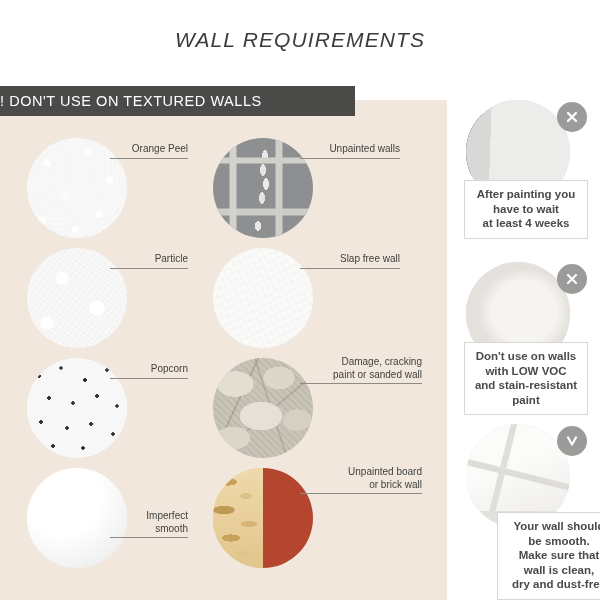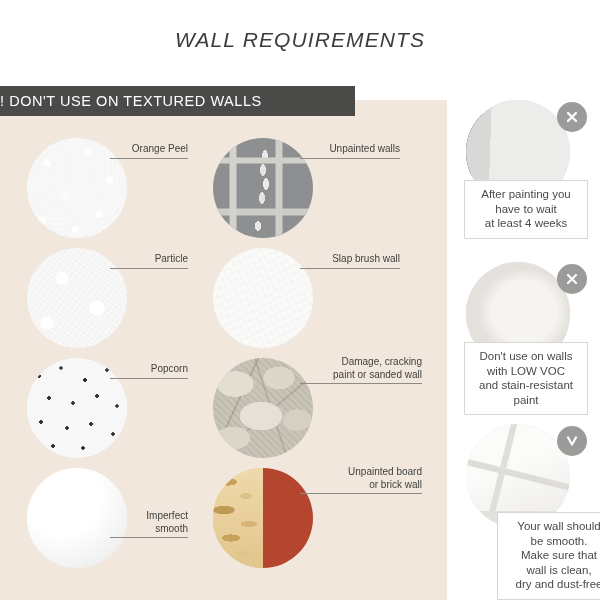--- a/index.html
+++ b/index.html
@@ -69,20 +69,21 @@
   }
   .badge svg{display:block;}
   .card-text{
     position:absolute;left:12px;width:124px;
     background:#ffffff;border:1px solid #d8d6d2;
     box-sizing:border-box;
     padding:6px 4px 7px;
     text-align:center;
     font-size:11.5px;line-height:14.5px;color:#4a4a48;
     white-space:pre-line;
+    font-weight:bold;
   }
 
   
   .tx-orangepeel{
     background-color:#e9e9e9;
     background-image:
       radial-gradient(circle at 20% 25%, #ffffff 0 3px, transparent 4px),
       radial-gradient(circle at 62% 14%, #fcfcfc 0 4px, transparent 5px),
       radial-gradient(circle at 83% 42%, #ffffff 0 3px, transparent 4px),
       radial-gradient(circle at 38% 58%, #fbfbfb 0 4px, transparent 5px),
@@ -254,21 +255,21 @@
       <div class="swatch" style="left:27px;top:148px;">
         <div class="tex tx-knockdown"></div>
       </div>
       <div class="label" style="left:110px;top:153px;width:78px;">Particle</div>
     </div>
 
     <div class="cell">
       <div class="swatch" style="left:213px;top:148px;">
         <div class="tex tx-slapbrush"></div>
       </div>
-      <div class="label" style="left:300px;top:153px;width:100px;">Slap brush wall</div>
+      <div class="label" style="left:300px;top:153px;width:100px;">Slap free wall</div>
     </div>
 
     <div class="cell">
       <div class="swatch" style="left:27px;top:258px;">
         <div class="tex tx-popcorn"></div>
       </div>
       <div class="label" style="left:110px;top:263px;width:78px;">Popcorn</div>
     </div>
 
     <div class="cell">

